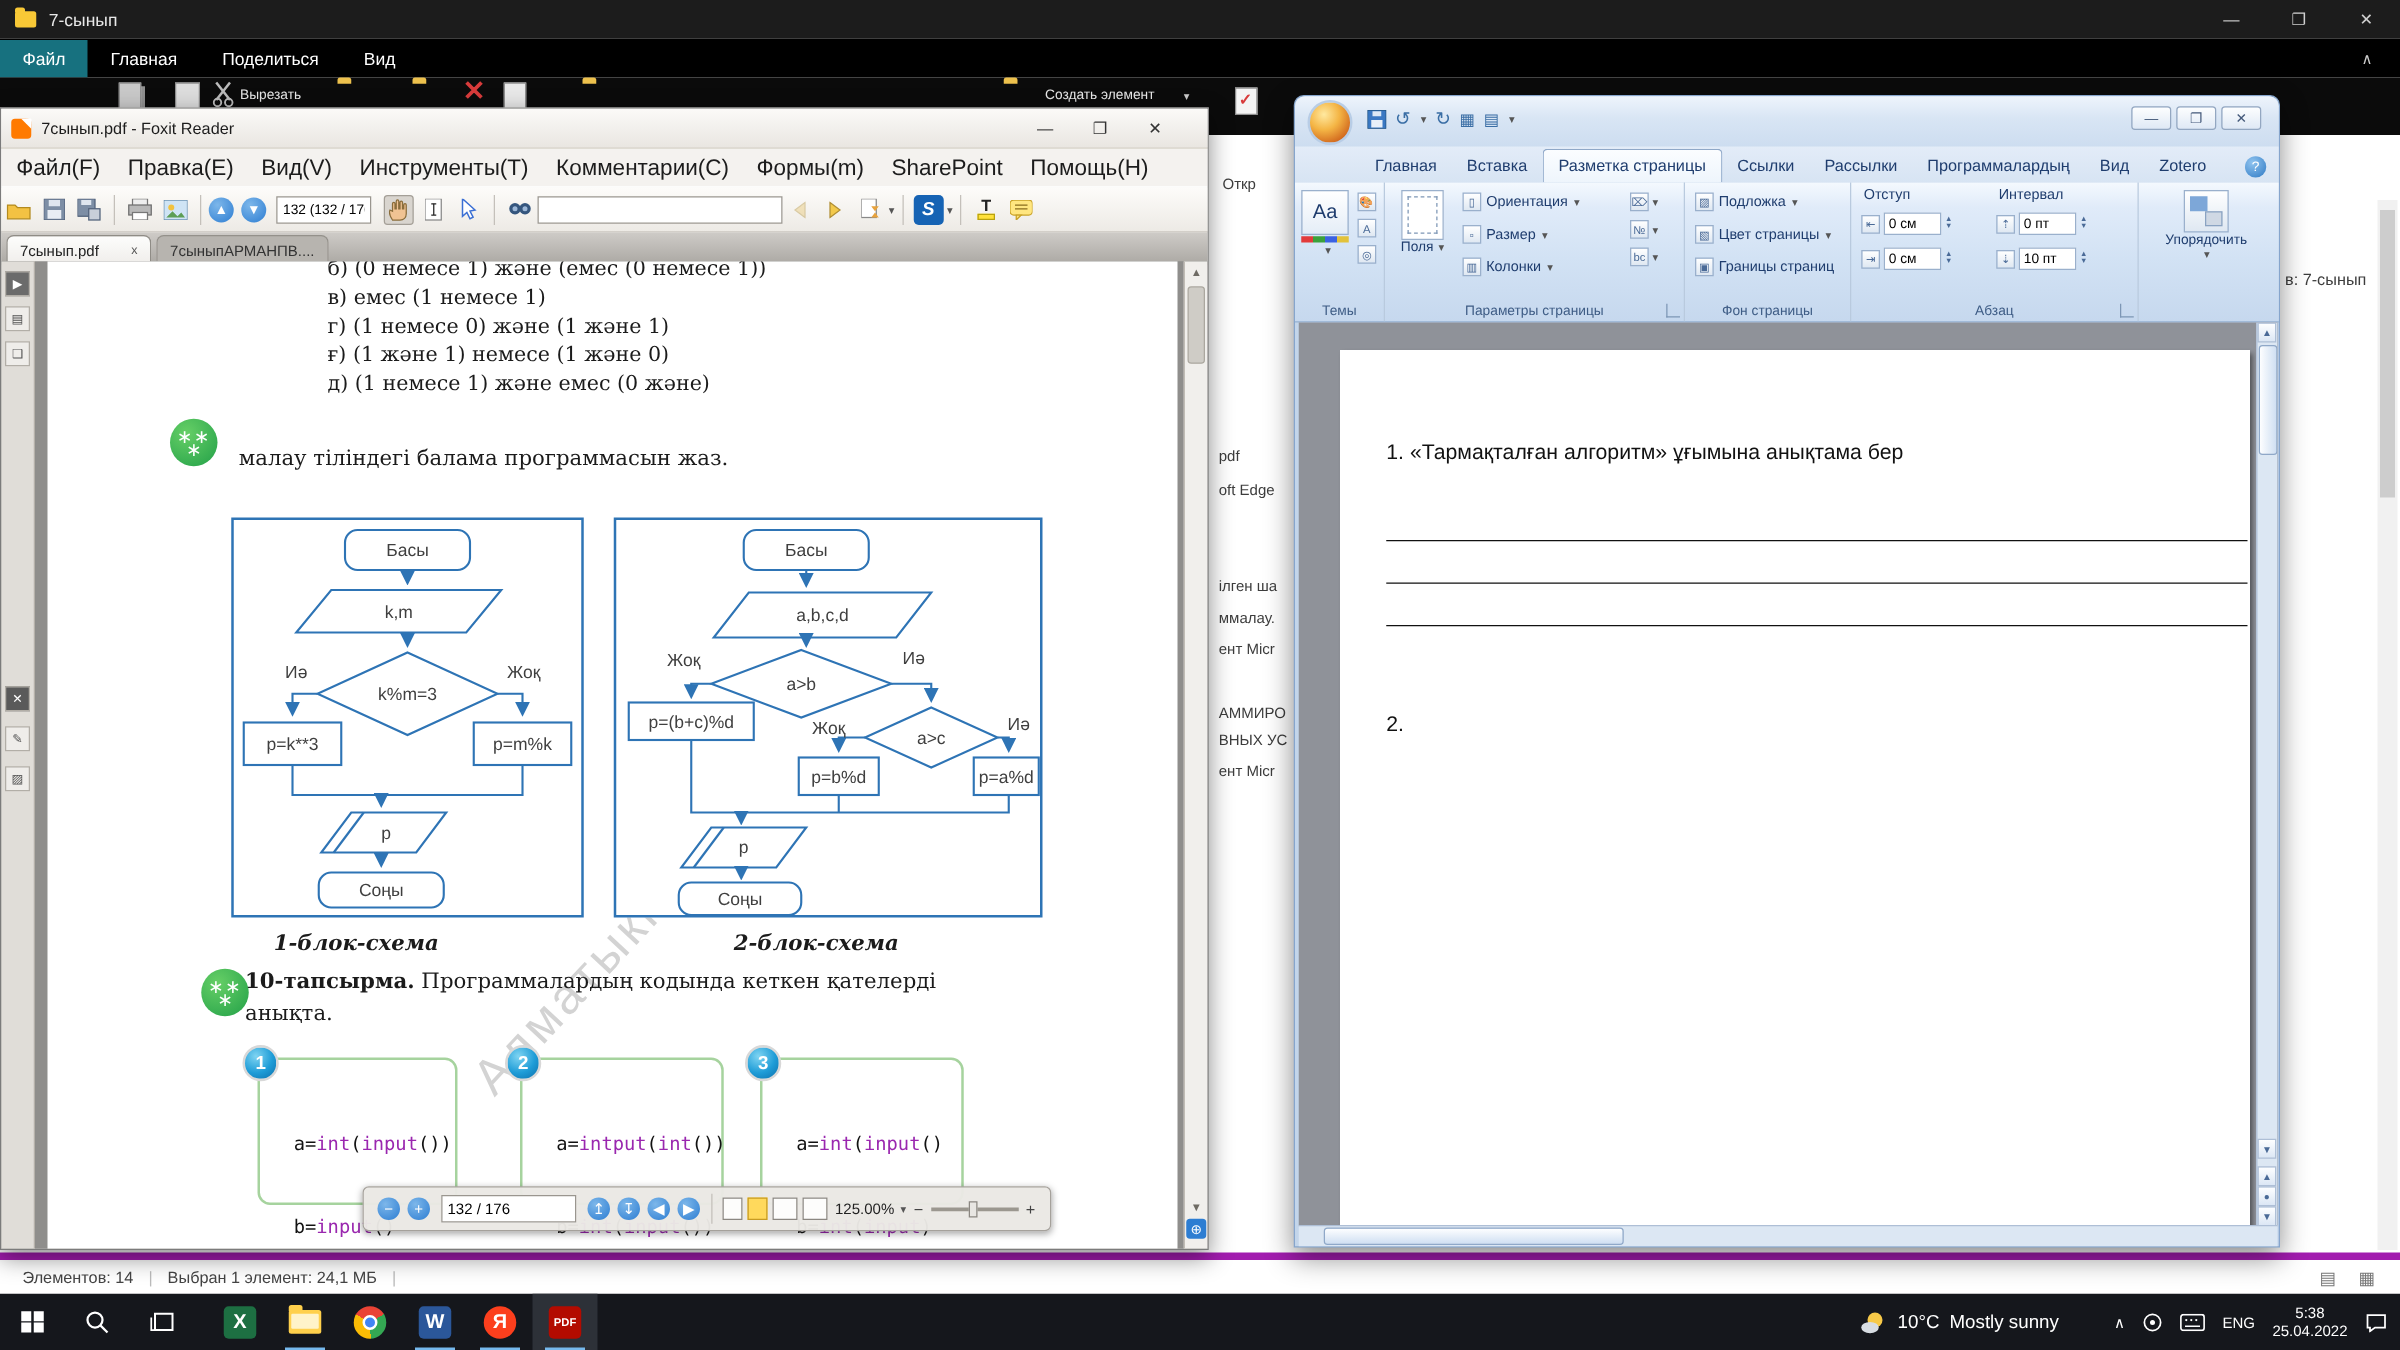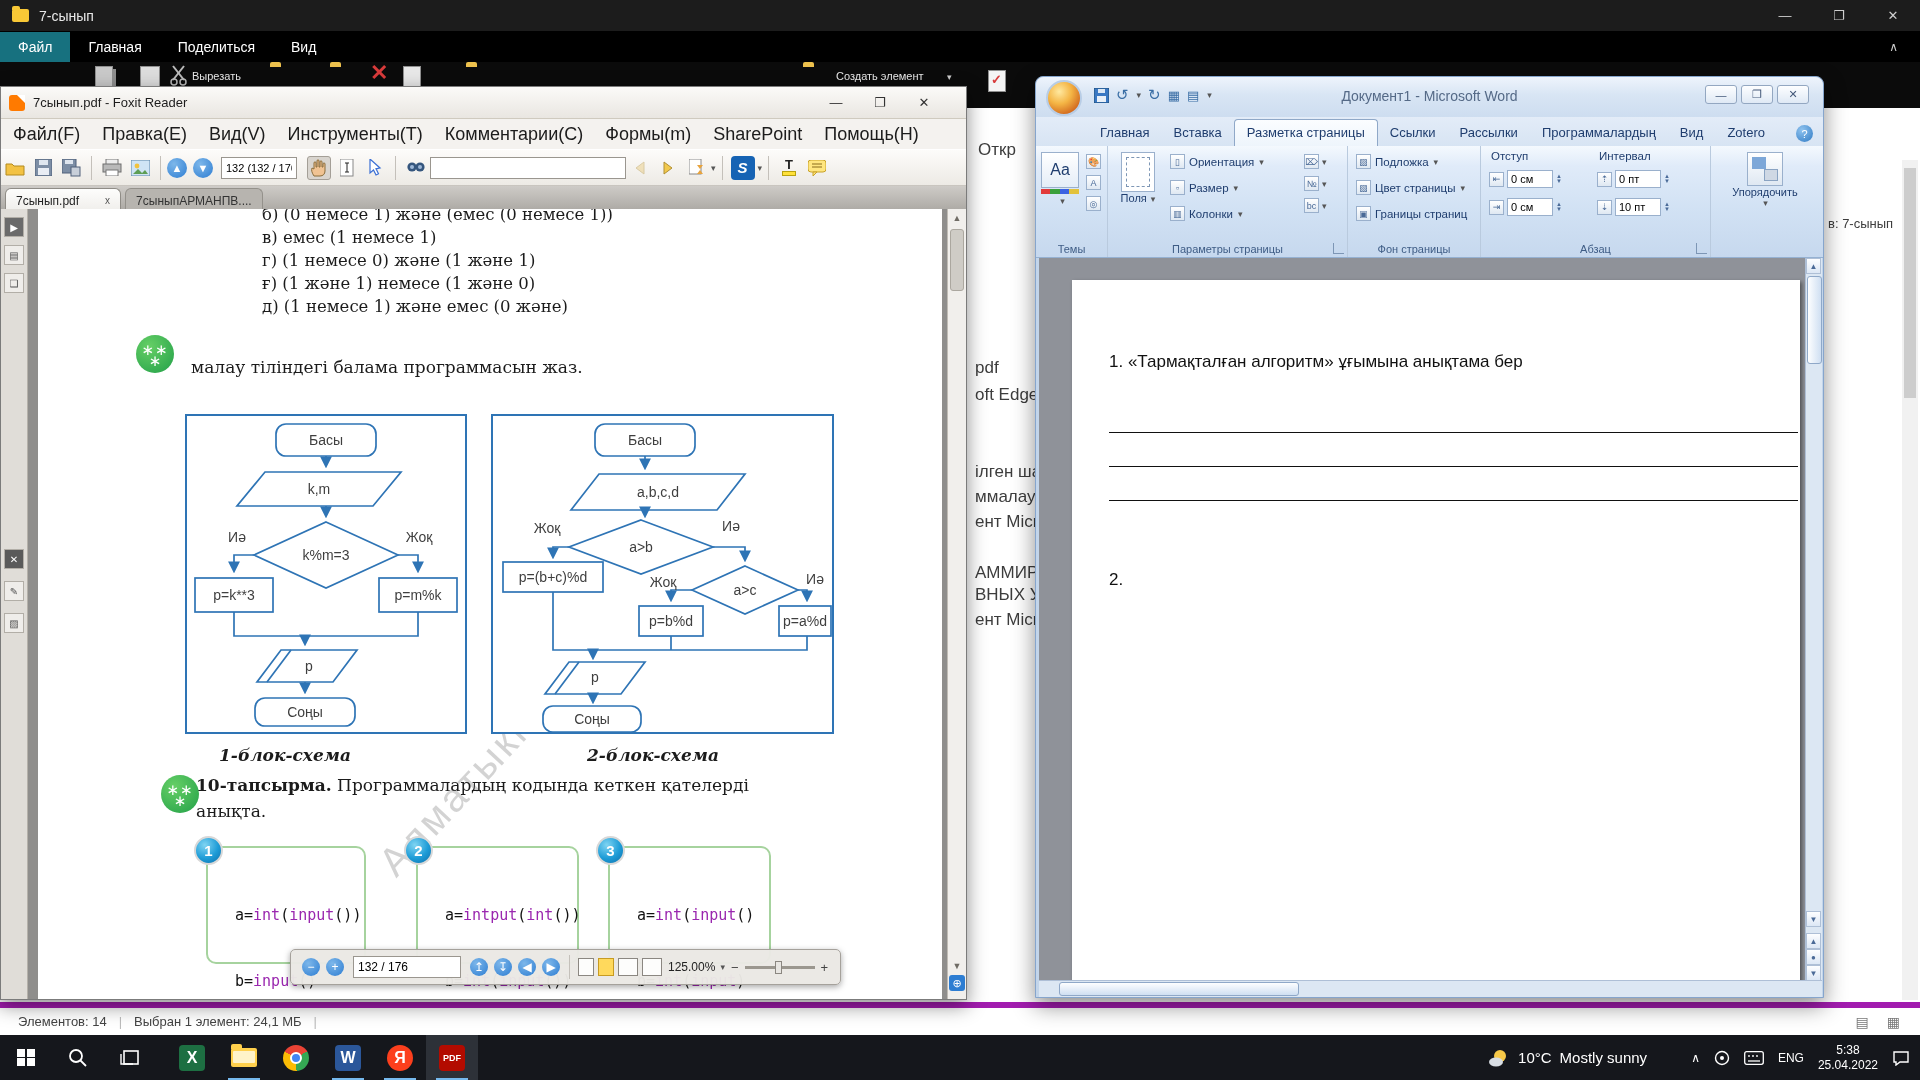--- a/index.html
+++ b/index.html
@@ -19,21 +19,21 @@
   .exp-tab{font-size:14px;padding:7px 18px;}
   .exp-tab.file{background:#17717f;}
   .exp-ribbon{left:0;top:62px;width:1920px;height:46px;background:#0b0b0b;color:#cfcfcf;}
   .gdoc{width:18px;height:22px;background:#c9c9c9;border:1px solid #8f8f8f;}
   .gdoc2{box-shadow:3px 3px 0 #8f8f8f;}
   .yfold{width:26px;height:18px;background:#edc14d;border-radius:2px;position:relative;}
   .yfold:before{content:"";position:absolute;top:-4px;left:0;width:11px;height:5px;background:#edc14d;border-radius:2px 2px 0 0;}
   .redx{color:#d83b3b;font-size:22px;font-weight:bold;line-height:22px;}
   .rib-label{color:#e8e8e8;font-size:11px;}
   .exp-pane{left:0;top:108px;width:1920px;height:894px;background:#ffffff;}
-  .frag{position:absolute;color:#3d3d3d;font-size:17px;white-space:nowrap;}
+  .frag{position:absolute;color:#3d3d3d;font-size:12px;white-space:nowrap;}
   .exp-status{left:0;top:1002px;width:1920px;height:33px;background:#fff;border-top:6px solid #a21caf;color:#444;font-size:13px;}
   .exp-scroll{left:1902px;top:160px;width:16px;height:840px;background:#f1f1f1;}
   .exp-scroll .thumb{position:absolute;left:2px;top:8px;width:12px;height:230px;background:#cdcdcd;}
 
   
   .foxit{left:0;top:86px;width:967px;height:914px;background:#f2f0ed;border:1px solid #7b7b7b;
     box-shadow:0 6px 18px rgba(0,0,0,.45);}
   .fx-title{height:32px;background:linear-gradient(#fbfaf8,#e9e6e1);border-bottom:1px solid #cfcabf;color:#1c1c1c;font-size:13px;}
   .fx-pdfico{width:16px;height:16px;background:#ff7a00;border-radius:3px;margin:0 8px 0 8px;position:relative;}
   .fx-pdfico:before{content:"";position:absolute;right:0;top:0;border:4px solid #fff;border-left-color:transparent;border-bottom-color:transparent;}
@@ -532,21 +532,20 @@
             <rect x="4" y="1" width="7" height="4" fill="#dce8f5"></rect>
             <rect x="3" y="8" width="9" height="6" fill="#e9f0f8"></rect>
           </svg>
         <span style="font-size:15px;">↺</span>
         <span class="caret">▾</span>
         <span style="font-size:15px;">↻</span>
         <span style="font-size:13px;">▦</span>
         <span style="font-size:13px;">▤</span>
         <span class="caret">▾</span>
       </span>
-      <span class="cap">Документ1 - Microsoft Word</span>
       <span class="abs row" style="right:14px;top:8px;gap:4px;">
         <span class="w-winbtn">—</span>
         <span class="w-winbtn">❐</span>
         <span class="w-winbtn">✕</span>
       </span>
     </div>
     <div class="w-tabs">
       <span class="w-tab">Главная</span>
       <span class="w-tab">Вставка</span>
       <span class="w-tab active">Разметка страницы</span>

